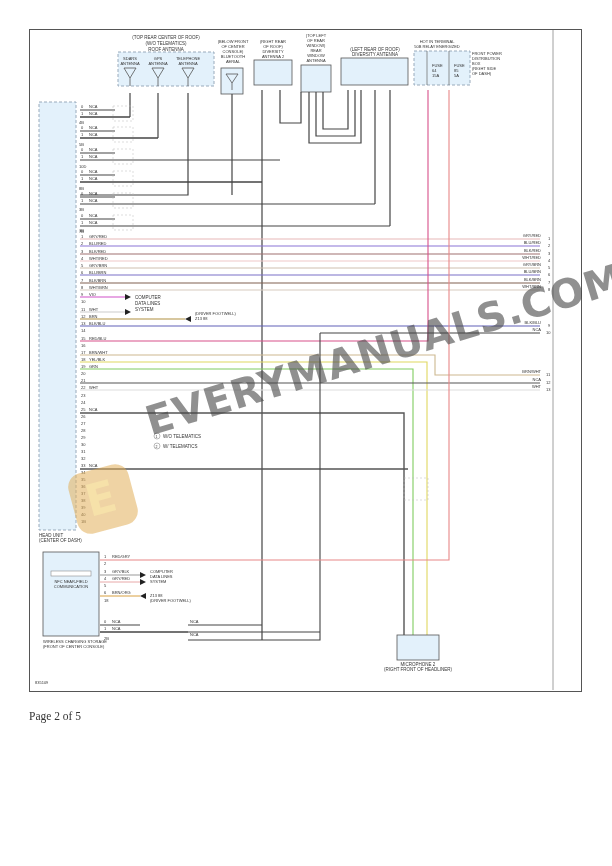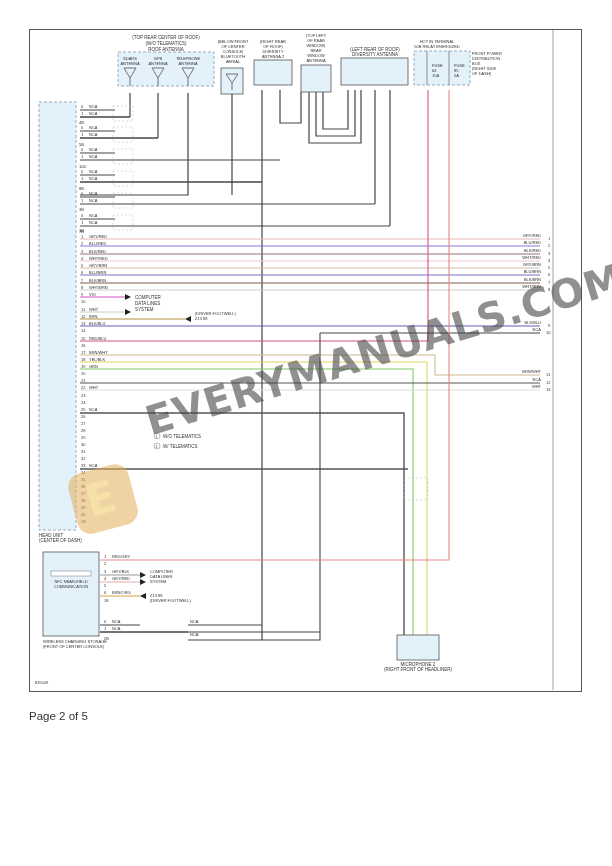--- a/index.html
+++ b/index.html
@@ -1,20 +1,20 @@
 <!DOCTYPE html>
 <html><head>
 <meta charset="utf-8">
 <style>
   html,body{margin:0;padding:0;background:#ffffff;}
   body{width:612px;height:866px;position:relative;overflow:hidden;font-family:"Liberation Sans",sans-serif;}
   .page-frame{position:absolute;left:29px;top:29px;width:553px;height:663px;border:1px solid #555;box-sizing:border-box;background:#fff;}
   svg{position:absolute;left:0;top:0;}
   .t{font-family:"Liberation Sans",sans-serif;fill:#333;}
-  .footer{position:absolute;left:29px;top:710px;font-size:11.5px;color:#333;font-family:Liberation Sans, sans-serif;}
+  .footer{position:absolute;left:29px;top:710px;font-size:11.5px;color:#333;font-family:Liberation Serif, serif;}
   .wm{position:absolute;left:140px;top:400px;transform:rotate(-17deg);transform-origin:left top;font-family:"DejaVu Sans",sans-serif;font-weight:bold;font-size:40px;color:rgba(70,70,70,0.6);letter-spacing:1px;white-space:nowrap;}
   .wm-logo{position:absolute;left:72px;top:468px;width:62px;height:62px;border-radius:14px;background:rgba(225,175,90,0.55);transform:rotate(-15deg);}
   .wm-logo span{position:absolute;left:14px;top:4px;font-family:"DejaVu Sans",sans-serif;font-weight:bold;font-size:44px;color:rgba(245,225,170,0.95);}
 </style>
 </head>
 <body>
 
 <div class="page-frame"></div>
 
 <svg width="612" height="866" viewBox="0 0 612 866">

